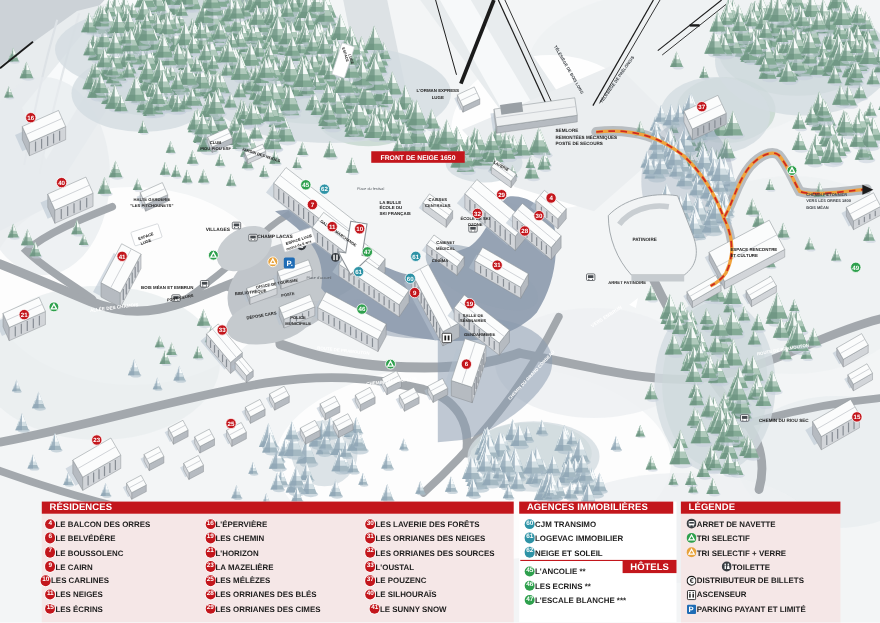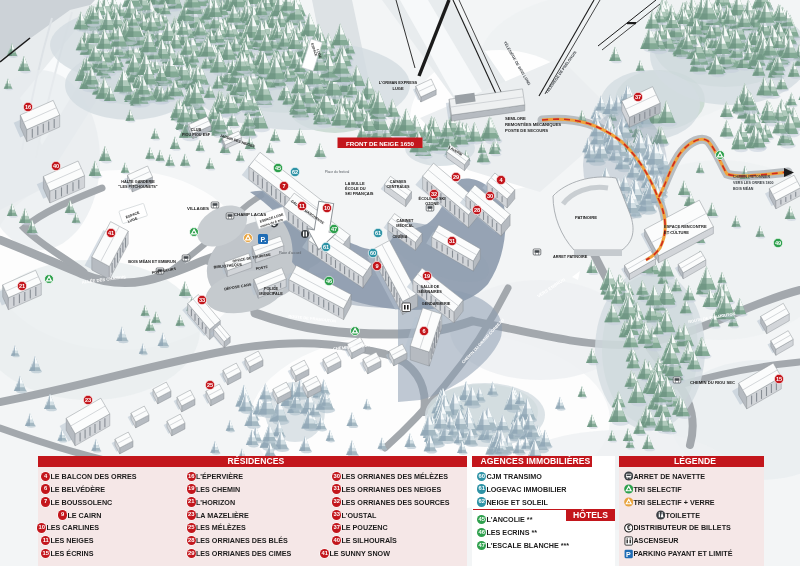--- a/index.html
+++ b/index.html
@@ -1,16 +1,16 @@
 <!DOCTYPE html>
 <html><head><meta charset="utf-8"><style>
 *{margin:0;padding:0;box-sizing:border-box}
 body{width:800px;height:566px;overflow:hidden;position:relative;font-family:"Liberation Sans",sans-serif;background:#fff}
 #map{position:absolute;left:0;top:0}
-.panel{position:absolute;text-align:center;}
+.panel{position:absolute;}
 .ph{background:#c3161c;color:#fff;font-weight:bold;font-size:8.6px;line-height:11px;padding-left:7px;letter-spacing:0.1px;white-space:nowrap}
 .lr{position:absolute;display:flex;align-items:center;height:10px}
 .mc{display:inline-block;width:9.4px;height:9.4px;border-radius:50%;color:#fff;font-size:5.8px;font-weight:bold;text-align:center;line-height:9.4px;flex:0 0 auto;box-shadow:0 0 0 0.6px #fff}
 .lt{font-size:7.2px;font-weight:bold;color:#1c1c1c;margin-left:0;white-space:nowrap;letter-spacing:0px}
 .lic{display:inline-flex;width:9.4px;height:9.4px;align-items:center;justify-content:center;flex:0 0 auto}
 </style></head><body>
 <div id="map"><svg width="800" height="566" viewBox="0 0 800 566">
       <defs>
         <g id="tr">
           <ellipse cx="1.6" cy="1.2" rx="5.2" ry="2.0" fill="#c4cedb" opacity="0.55"></ellipse>
@@ -2142,40 +2142,40 @@
       </g>
       <g>
         <circle cx="778.0" cy="243.0" r="4.7" fill="#2ea04d" stroke="#fff" stroke-width="0.7"></circle>
         <text x="778.0" y="245.0" font-size="5.6" font-weight="bold" fill="#fff" text-anchor="middle" font-family="Liberation Sans, sans-serif">49</text>
       </g>
     </svg></div>
 <div class="panel" style="left:38px;top:456px;width:429px;height:110px;background:#f5e7e7">
     <div class="ph">RÉSIDENCES</div>
   </div>
 <div class="panel" style="left:472px;top:456px;width:143px;height:110px;background:#fff">
-    <div class="ph" style="width:120px">AGENCES IMMOBILIÈRES</div>
+    <div class="ph" style="width:140px">AGENCES IMMOBILIÈRES</div>
   </div>
 <div class="panel" style="left:619px;top:456px;width:145px;height:124px;background:#f5e7e7">
     <div class="ph">LÉGENDE</div>
   </div>
 <div style="position:absolute;left:473px;top:508.5px;width:142px;height:1.6px;background:#c3161c"></div>
 <div style="position:absolute;left:566px;top:509.5px;width:49px;height:11px;background:#c3161c;color:#fff;font-weight:bold;font-size:8.6px;line-height:11px;text-align:center">HÔTELS</div>
 <div class="lr" style="left:41.0px;top:471.3px">
     <span class="mc" style="background:#c3161c">4</span>
     <span class="lt">LE BALCON DES ORRES</span>
   </div>
 <div class="lr" style="left:41.0px;top:484.2px">
     <span class="mc" style="background:#c3161c">6</span>
     <span class="lt">LE BELVÉDÈRE</span>
   </div>
 <div class="lr" style="left:41.0px;top:497.1px">
     <span class="mc" style="background:#c3161c">7</span>
     <span class="lt">LE BOUSSOLENC</span>
   </div>
-<div class="lr" style="left:58px;top:510.0px">
+<div class="lr" style="left:41.0px;top:510.0px">
     <span class="mc" style="background:#c3161c">9</span>
     <span class="lt">LE CAIRN</span>
   </div>
 <div class="lr" style="left:37px;top:522.9px">
     <span class="mc" style="background:#c3161c">10</span>
     <span class="lt">LES CARLINES</span>
   </div>
 <div class="lr" style="left:41.0px;top:535.8px">
     <span class="mc" style="background:#c3161c">11</span>
     <span class="lt">LES NEIGES</span>
@@ -2207,21 +2207,21 @@
 <div class="lr" style="left:186.5px;top:535.8px">
     <span class="mc" style="background:#c3161c">28</span>
     <span class="lt">LES ORRIANES DES BLÉS</span>
   </div>
 <div class="lr" style="left:186.5px;top:548.7px">
     <span class="mc" style="background:#c3161c">29</span>
     <span class="lt">LES ORRIANES DES CIMES</span>
   </div>
 <div class="lr" style="left:332.0px;top:471.3px">
     <span class="mc" style="background:#c3161c">30</span>
-    <span class="lt">LES ORRIANES DES MÉLÈZES</span>
+    <span class="lt">LES LAVERIE DES FORÊTS</span>
   </div>
 <div class="lr" style="left:332.0px;top:484.2px">
     <span class="mc" style="background:#c3161c">31</span>
     <span class="lt">LES ORRIANES DES NEIGES</span>
   </div>
 <div class="lr" style="left:332.0px;top:497.1px">
     <span class="mc" style="background:#c3161c">32</span>
     <span class="lt">LES ORRIANES DES SOURCES</span>
   </div>
 <div class="lr" style="left:332.0px;top:510.0px">
@@ -2229,21 +2229,21 @@
     <span class="lt">L'OUSTAL</span>
   </div>
 <div class="lr" style="left:332.0px;top:522.9px">
     <span class="mc" style="background:#c3161c">37</span>
     <span class="lt">LE POUZENC</span>
   </div>
 <div class="lr" style="left:332.0px;top:535.8px">
     <span class="mc" style="background:#c3161c">40</span>
     <span class="lt">LE SILHOURAÏS</span>
   </div>
-<div class="lr" style="left:320px;top:548.7px">
+<div class="lr" style="left:336px;top:548.7px">
     <span class="mc" style="background:#c3161c">41</span>
     <span class="lt">LE SUNNY SNOW</span>
   </div>
 <div class="lr" style="left:477.0px;top:471.3px">
     <span class="mc" style="background:#2e93a6">60</span>
     <span class="lt">CJM TRANSIMO</span>
   </div>
 <div class="lr" style="left:477.0px;top:484.2px">
     <span class="mc" style="background:#2e93a6">61</span>
     <span class="lt">LOGEVAC IMMOBILIER</span>

